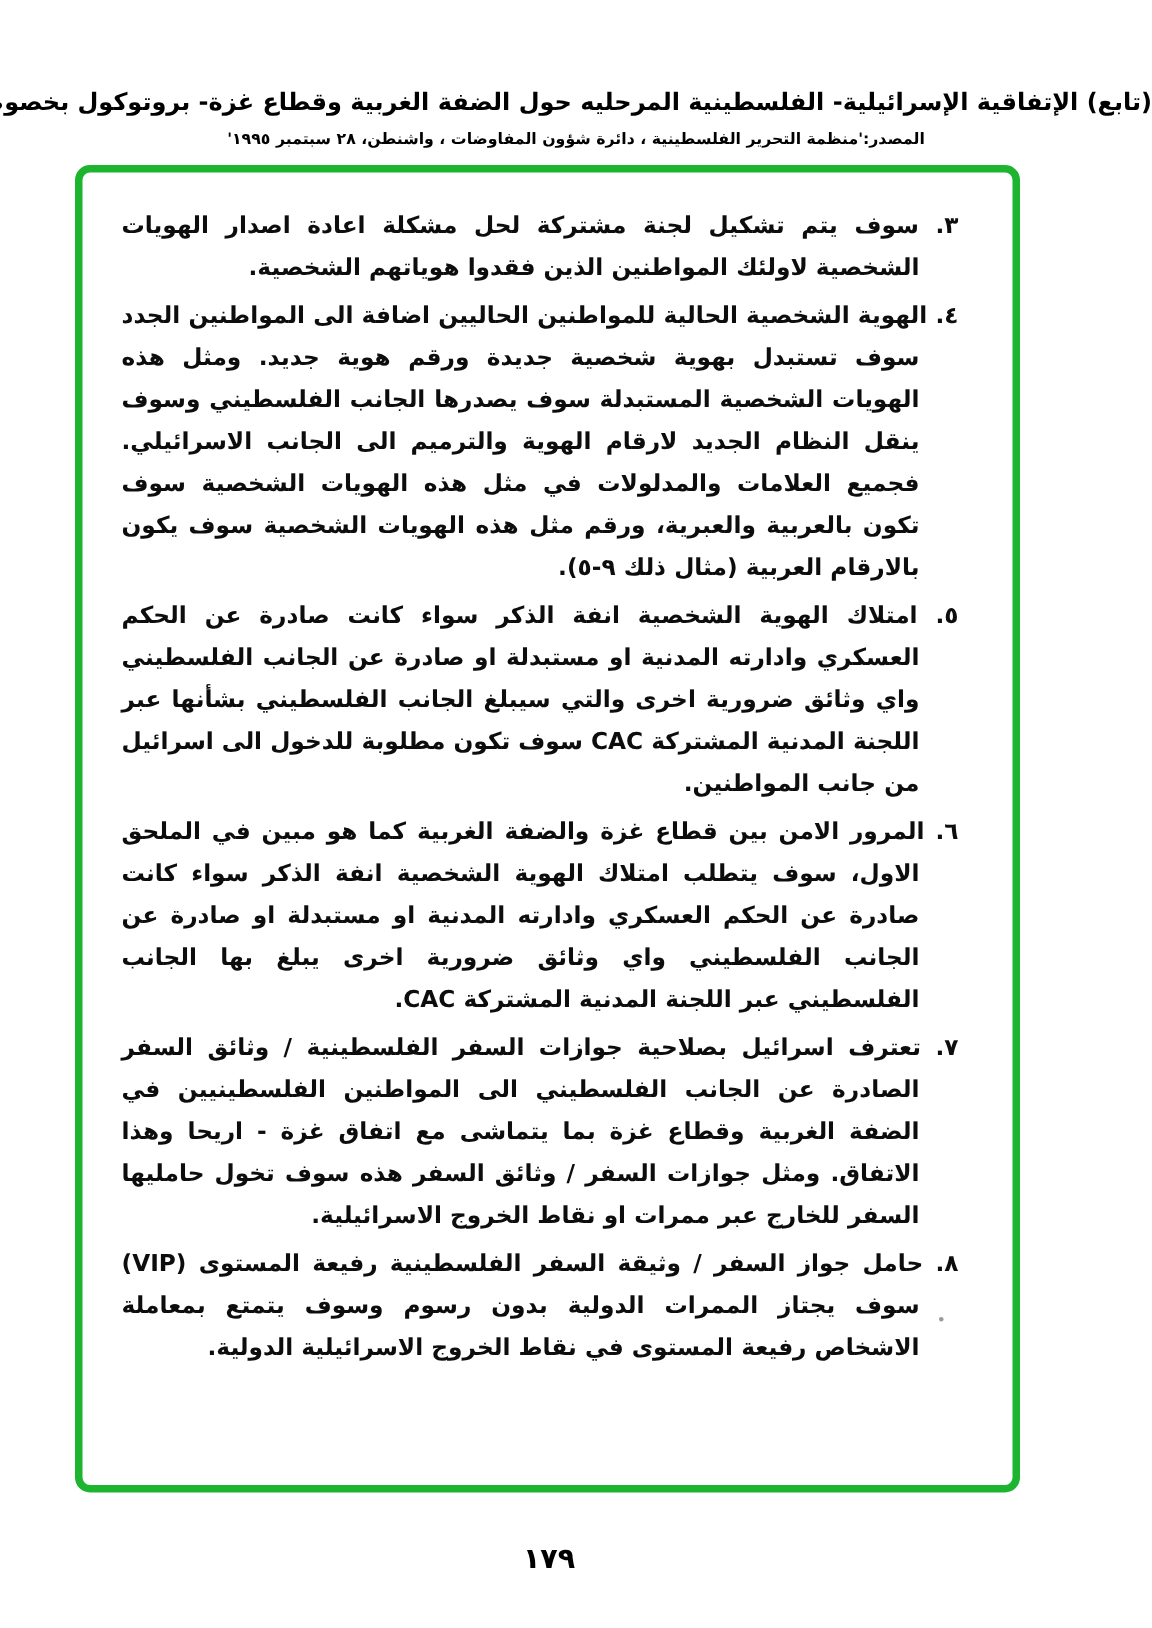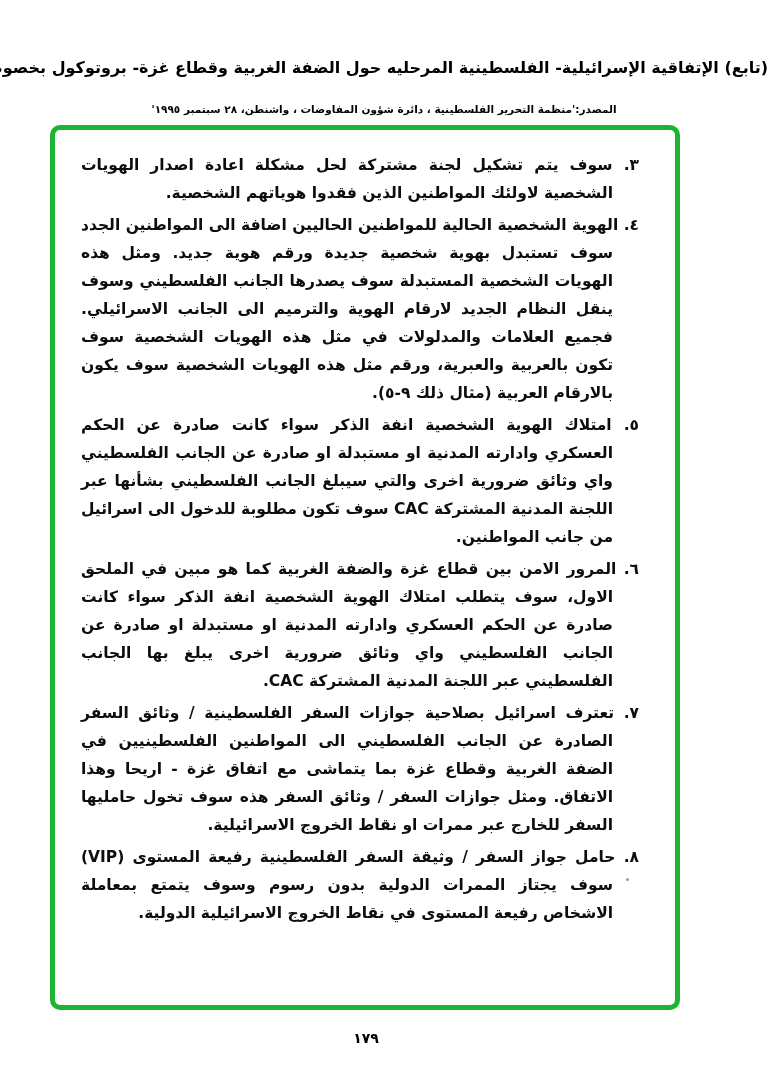--- a/index.html
+++ b/index.html
@@ -26,26 +26,26 @@
   }
   .header-title {
     font-size: 16px;
     font-weight: bold;
     line-height: 22px;
     white-space: nowrap;
   }
   .header-source {
     font-size: 10.5px;
     font-weight: bold;
-    margin-top: 24px;
+    margin-top: 8px;
   }
   .green-box {
     position: absolute;
     left: 50px;
-    top: 125px;
+    top: 110px;
     width: 620px;
     height: 875px;
     border: 5px solid #1db52f;
     border-radius: 10px;
     background: #ffffff;
   }
   .content {
     position: absolute;
     top: 21px;
     right: 36px;
@@ -68,21 +68,21 @@
   }
   .footer {
     position: absolute;
     top: 1028px;
     left: 0;
     width: 732px;
     text-align: center;
     direction: rtl;
   }
   .page-number {
-    font-size: 14px;
+    font-size: 19px;
     font-weight: bold;
     color: #000;
     letter-spacing: 2px;
   }
   .scan-speck {
     position: absolute;
     left: 626px;
     top: 878px;
     width: 3px;
     height: 3px;

